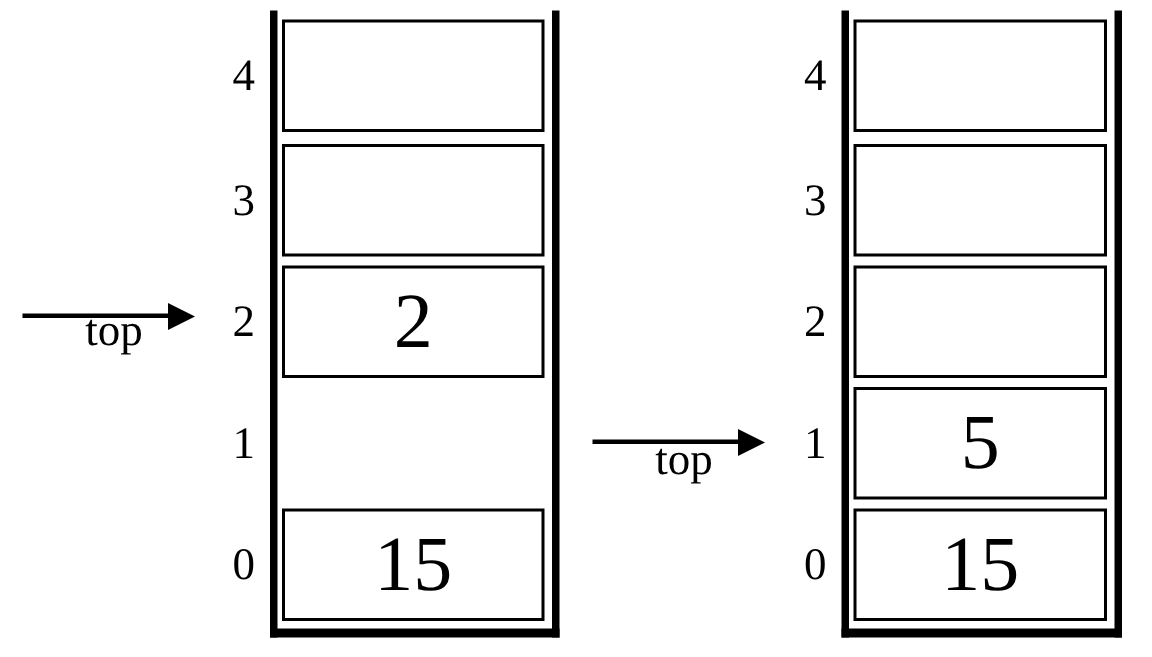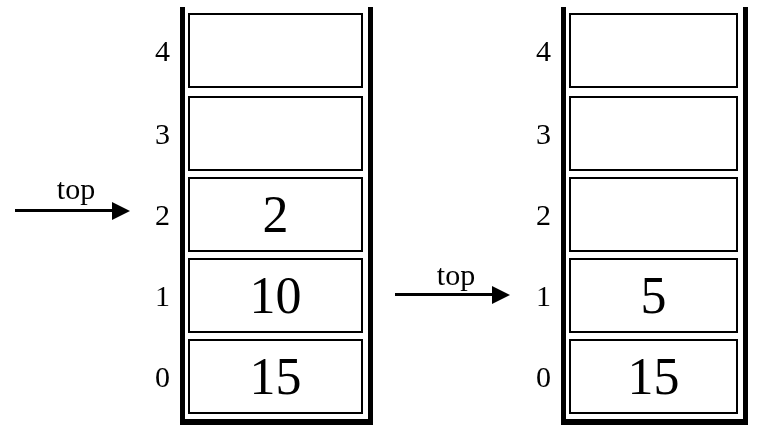--- a/index.html
+++ b/index.html
@@ -37,21 +37,21 @@
 
   .val { font-size: 52px; line-height: 1; }
 
   
   .idx {
     position: absolute; left: -52px; width: 42px; height: 75px;
     line-height: 75px; text-align: right; font-size: 30px;
   }
 
   
-  .arrow-label { position: absolute; width: 72px; text-align: center; font-size: 30px; line-height: 1; }
+  .arrow-label { position: absolute; width: 72px; text-align: center; font-size: 30px; line-height: 1; margin-top: 32px; }
   .arrow-shaft { position: absolute; width: 98px; height: 3px; background: #000000; }
   .arrow-head  {
     position: absolute; width: 0; height: 0;
     border-top: 9px solid transparent; border-bottom: 9px solid transparent;
     border-left: 18px solid #000000;
   }
   #arrow-label-before { left: 40px;  top: 174px; }
   #arrow-shaft-before { left: 15px;  top: 209px; }
   #arrow-head-before  { left: 112px; top: 202px; }
   #arrow-label-after  { left: 420px; top: 260px; }
@@ -75,23 +75,20 @@
     <div class="idx r4">0</div>
 
     <div class="cell r0">
       <span class="val"></span>
     </div>
     <div class="cell r1">
       <span class="val"></span>
     </div>
     <div class="cell r2">
       <span class="val">2</span>
-    </div>
-    <div class="cell r3">
-      <span class="val">10</span>
     </div>
     <div class="cell r4">
       <span class="val">15</span>
     </div>
   </div>
 
   <div class="stack" id="stack-after">
     <div class="wall wall-left"></div>
     <div class="wall wall-right"></div>
     <div class="wall wall-bottom"></div>

